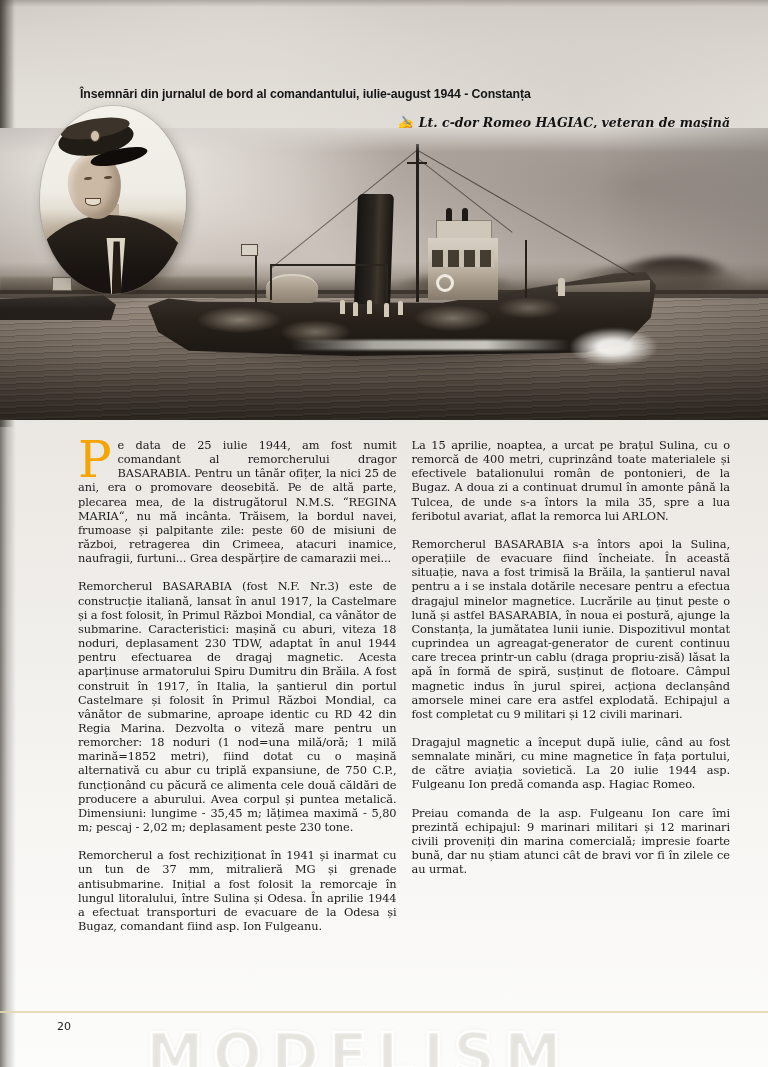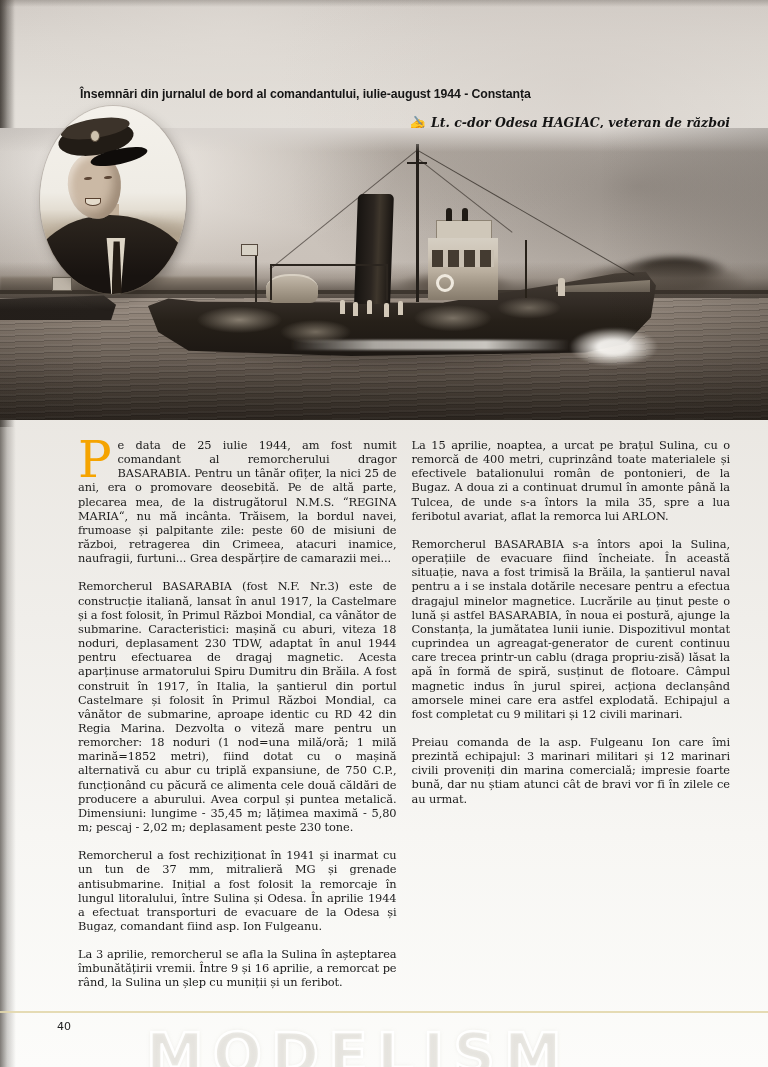--- a/index.html
+++ b/index.html
@@ -149,21 +149,21 @@
     text-shadow:0 0 4px rgba(190,184,172,0.35);}
 </style>
 </head>
 <body>
 
 <div class="page">
   <div class="edge-left"></div>
   <div class="edge-top"></div>
 
   <div class="subtitle">Însemnări din jurnalul de bord al comandantului, iulie-august 1944 - Constanța</div>
-  <div class="byline"><span class="pen">✍</span><span>Lt. c-dor Odesa HAGIAC, veteran de război</span></div>
+  <div class="byline"><span class="pen">✍</span><span>Lt. c-dor Romeo HAGIAC, veteran de mașină</span></div>
 
   <div class="photo">
     <div class="sky"></div>
     <div class="trees-mid"></div>
     <div class="trees-right"></div>
     <div class="trees-right2"></div>
     <div class="coast-left"></div>
     <div class="shore"></div>
     <div class="pier"></div>
     <div class="water"></div>
@@ -215,25 +215,25 @@
     <div class="p-cap-top"></div>
     <div class="p-visor"></div>
     <div class="p-badge"></div>
   </div>
 
   <div class="columns">
     <div class="col">
       <p><span class="dropcap">P</span><span>e data de 25 iulie 1944, am fost numit comandant al remorcherului dragor BASARABIA. Pentru un tânăr ofițer, la nici 25 de ani, era o promovare deosebită. Pe de altă parte, plecarea mea, de la distrugătorul N.M.S. “REGINA MARIA“, nu mă incânta. Trăisem, la bordul navei, frumoase și palpitante zile: peste 60 de misiuni de război, retragerea din Crimeea, atacuri inamice, naufragii, furtuni... Grea despărțire de camarazii mei...</span></p>
       <p>Remorcherul BASARABIA (fost N.F. Nr.3) este de construcție italiană, lansat în anul 1917, la Castelmare și a fost folosit, în Primul Război Mondial, ca vânător de submarine. Caracteristici: mașină cu aburi, viteza 18 noduri, deplasament 230 TDW, adaptat în anul 1944 pentru efectuarea de dragaj magnetic. Acesta aparținuse armatorului Spiru Dumitru din Brăila. A fost construit în 1917, în Italia, la șantierul din portul Castelmare și folosit în Primul Război Mondial, ca vânător de submarine, aproape identic cu RD 42 din Regia Marina. Dezvolta o viteză mare pentru un remorcher: 18 noduri (1 nod=una milă/oră; 1 milă marină=1852 metri), fiind dotat cu o mașină alternativă cu abur cu triplă expansiune, de 750 C.P., funcționând cu păcură ce alimenta cele două căldări de producere a aburului. Avea corpul și puntea metalică. Dimensiuni: lungime - 35,45 m; lățimea maximă - 5,80 m; pescaj - 2,02 m; deplasament peste 230 tone.</p>
       <p>Remorcherul a fost rechiziționat în 1941 și inarmat cu un tun de 37 mm, mitralieră MG și grenade antisubmarine. Inițial a fost folosit la remorcaje în lungul litoralului, între Sulina și Odesa. În aprilie 1944 a efectuat transporturi de evacuare de la Odesa și Bugaz, comandant fiind asp. Ion Fulgeanu.</p>
-      <p>La 3 aprilie, remorcherul se afla la Sulina în așteptarea îmbunătățirii vremii. Între 9 și 16 aprilie, a remorcat pe rând, la Sulina un șlep cu muniții și un feribot.</p>
     </div>
     <div class="col">
       <p>La 15 aprilie, noaptea, a urcat pe brațul Sulina, cu o remorcă de 400 metri, cuprinzând toate materialele și efectivele batalionului român de pontonieri, de la Bugaz. A doua zi a continuat drumul în amonte până la Tulcea, de unde s-a întors la mila 35, spre a lua feribotul avariat, aflat la remorca lui ARLON.</p>
       <p>Remorcherul BASARABIA s-a întors apoi la Sulina, operațiile de evacuare fiind încheiate. În această situație, nava a fost trimisă la Brăila, la șantierul naval pentru a i se instala dotările necesare pentru a efectua dragajul minelor magnetice. Lucrările au ținut peste o lună și astfel BASARABIA, în noua ei postură, ajunge la Constanța, la jumătatea lunii iunie. Dispozitivul montat cuprindea un agreagat-generator de curent continuu care trecea printr-un cablu (draga propriu-zisă) lăsat la apă în formă de spiră, susținut de flotoare. Câmpul magnetic indus în jurul spirei, acționa declanșând amorsele minei care era astfel explodată. Echipajul a fost completat cu 9 militari și 12 civili marinari.</p>
-      <p>Preiau comanda de la asp. Fulgeanu Ion care îmi prezintă echipajul: 3 marinari militari și 12 marinari civili proveniți din marina comercială; impresie foarte bună, dar nu știam atunci cât de bravi vor fi în zilele ce au urmat.</p>
+      <p>Dragajul magnetic a început după iulie, când au fost semnalate minări, cu mine magnetice în fața portului, de către aviația sovietică. La 20 iulie 1944 asp. Fulgeanu Ion predă comanda asp. Hagiac Romeo.</p>
+      <p>Preiau comanda de la asp. Fulgeanu Ion care îmi prezintă echipajul: 9 marinari militari și 12 marinari civili proveniți din marina comercială; impresie foarte bună, dar nu știam atunci cât de bravi vor fi în zilele ce au urmat.</p>
     </div>
   </div>
 
   <div class="footer-rule"></div>
-  <div class="page-number">40</div>
+  <div class="page-number">20</div>
   <div class="watermark">MODELISM</div>
 </div>
 
 </body></html>

